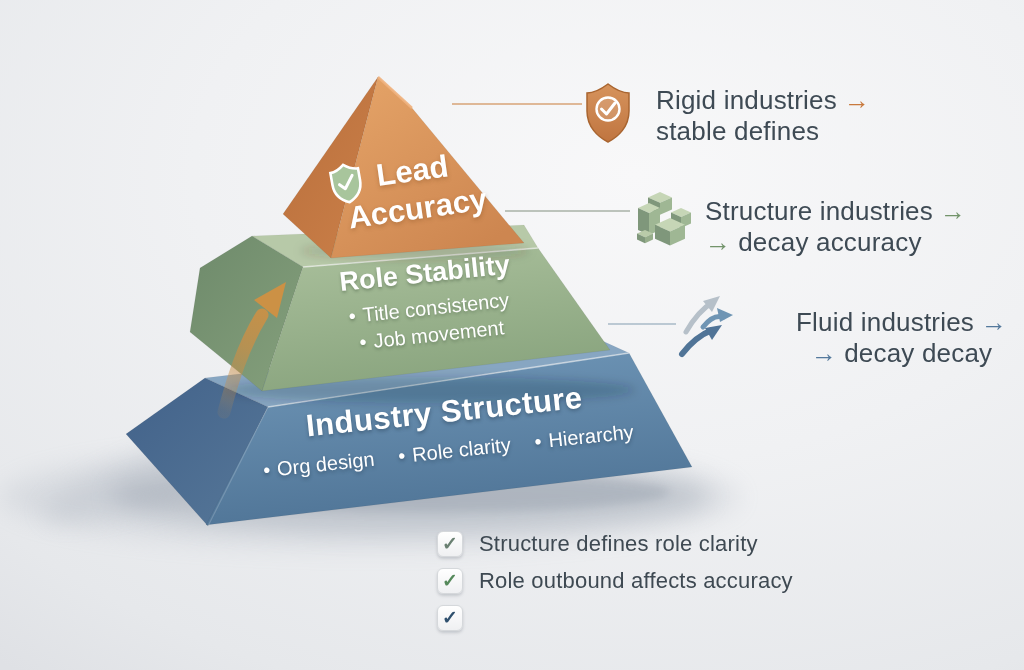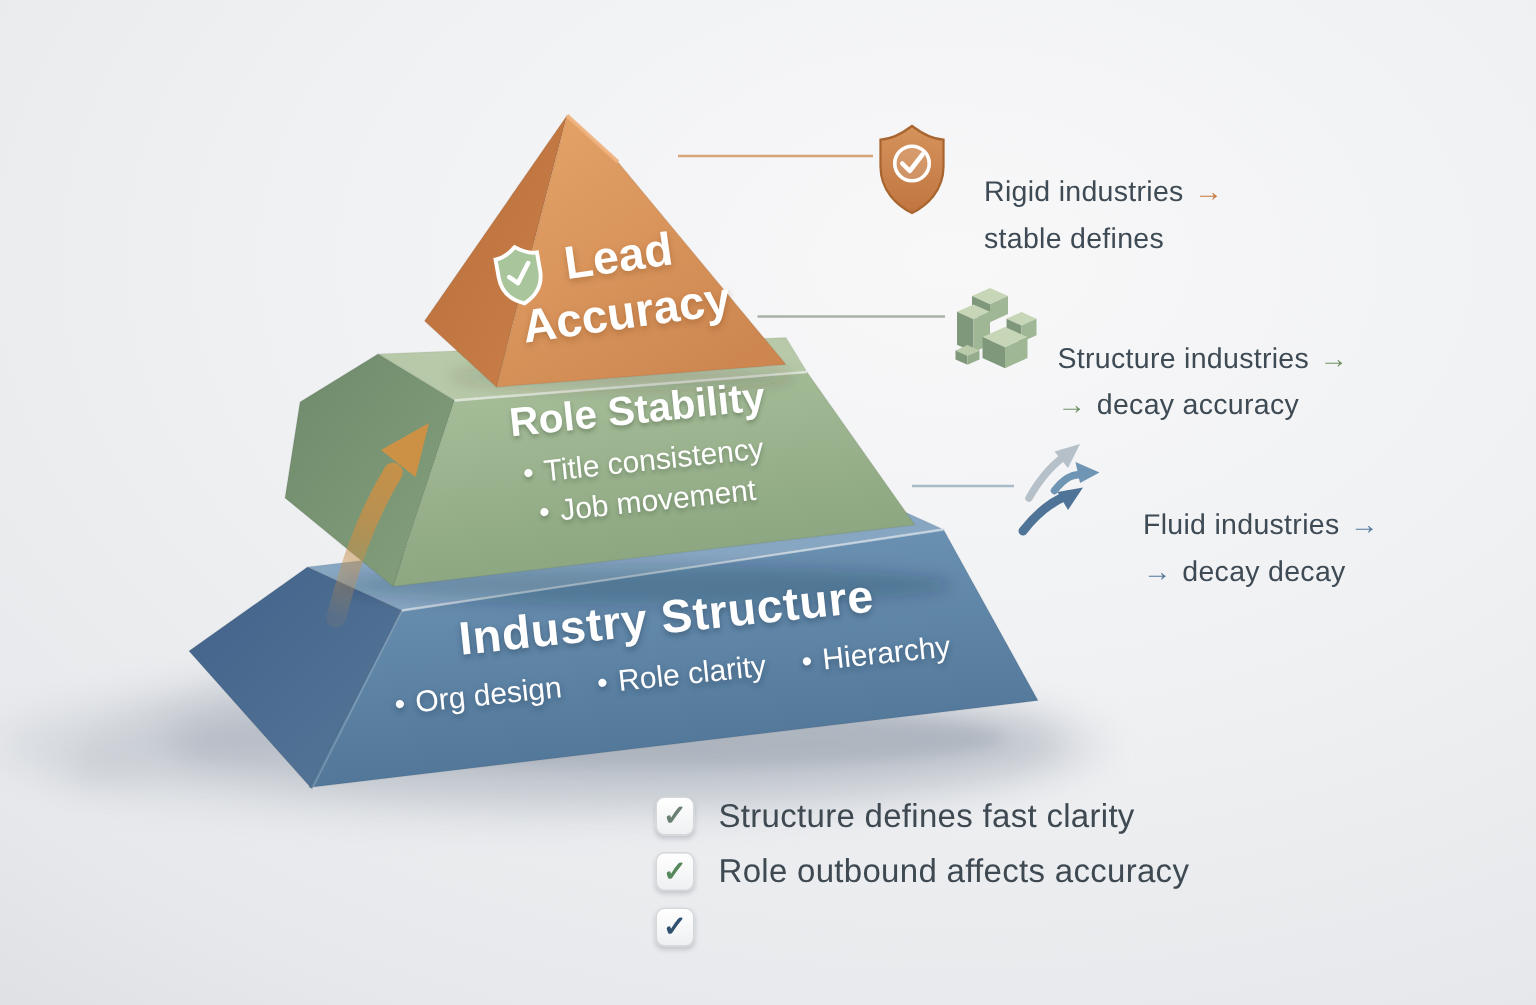--- a/index.html
+++ b/index.html
@@ -18,24 +18,24 @@
   .label-role{left:322px;top:258px;width:212px;transform:rotate(-6deg);text-shadow:0 2px 3px rgba(50,70,45,.35);}
   .label-role .title{font-size:27px;font-weight:700;}
   .label-role .bullets{margin-top:8px;text-align:left;padding-left:26px;font-size:20px;font-weight:400;}
   .label-role .bullets div{margin-bottom:4px;}
   .label-industry{left:248px;top:394px;width:396px;transform:rotate(-6deg);text-shadow:0 2px 4px rgba(25,45,65,.4);}
   .label-industry .title{font-size:31px;font-weight:700;letter-spacing:.5px;}
   .label-industry .bullets{margin-top:10px;display:flex;justify-content:center;gap:24px;font-size:20px;white-space:nowrap;}
   .b{margin-right:7px;}
 
   
-  .annotation{position:absolute;color:#3e4a54;font-size:19px;line-height:31px;white-space:nowrap;letter-spacing:.2px;margin-top:28px;}
+  .annotation{position:absolute;color:#3e4a54;font-size:26px;line-height:31px;white-space:nowrap;letter-spacing:.2px;}
   .ann-1{left:656px;top:85px;}
   .ann-2{left:705px;top:196px;}
-  .ann-3{left:762px;top:307px;}
+  .ann-3{left:796px;top:307px;text-align:center;}
   .arr{font-weight:400;}
   .arr.o{color:#c8793d;}
   .arr.g{color:#72936a;}
   .arr.bl{color:#54799c;}
   .arr.lead{margin-right:7px;}
   .arr.trail{margin-left:7px;}
 
   
   .checklist{position:absolute;left:437px;top:530px;}
   .check-row{display:flex;align-items:center;margin-bottom:10px;height:27px;}
@@ -237,21 +237,21 @@
     <div class="ann-line">
       <span class="arr bl lead">→</span><span>decay decay</span>
     </div>
   </div>
 
   <div class="checklist">
     <div class="check-row">
       <span class="checkbox">
           <span class="mark c1">✓</span>
         </span>
-      <span class="check-text">Structure defines fast clarity</span>
+      <span class="check-text">Structure defines role clarity</span>
     </div>
     <div class="check-row">
       <span class="checkbox">
           <span class="mark c2">✓</span>
         </span>
       <span class="check-text">Role outbound affects accuracy</span>
     </div>
     <div class="check-row">
       <span class="checkbox">
           <span class="mark c3">✓</span>

